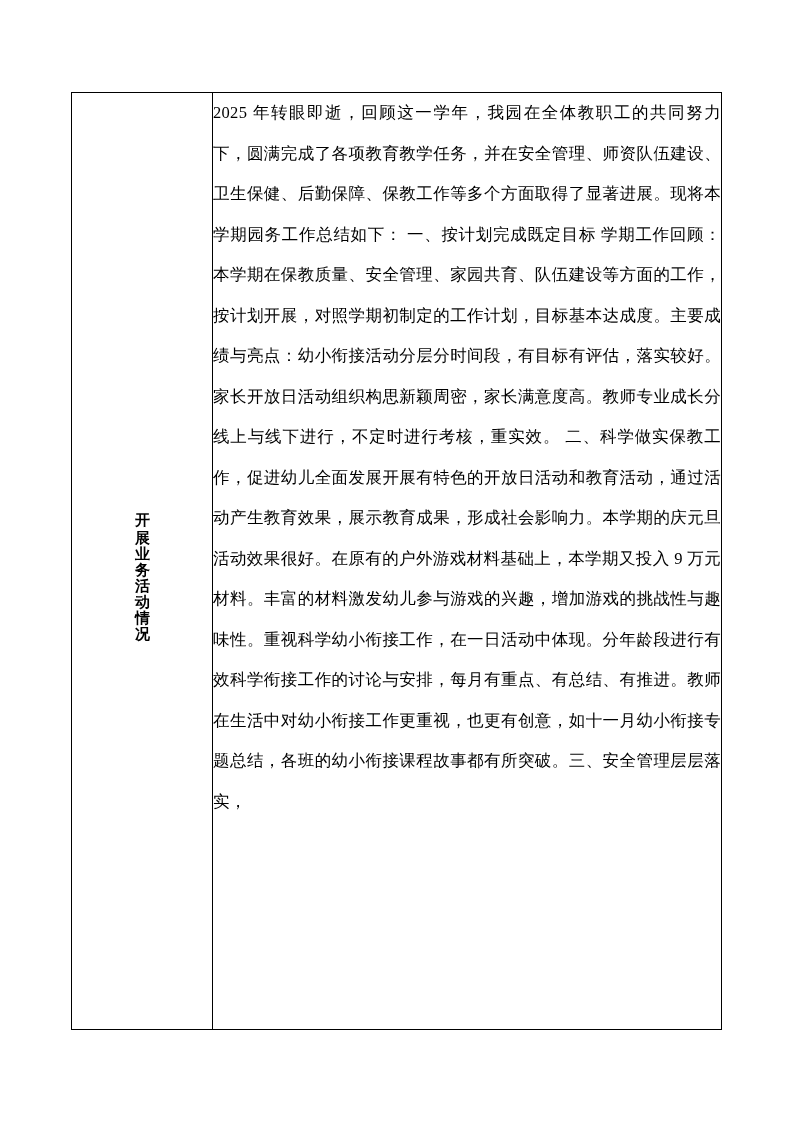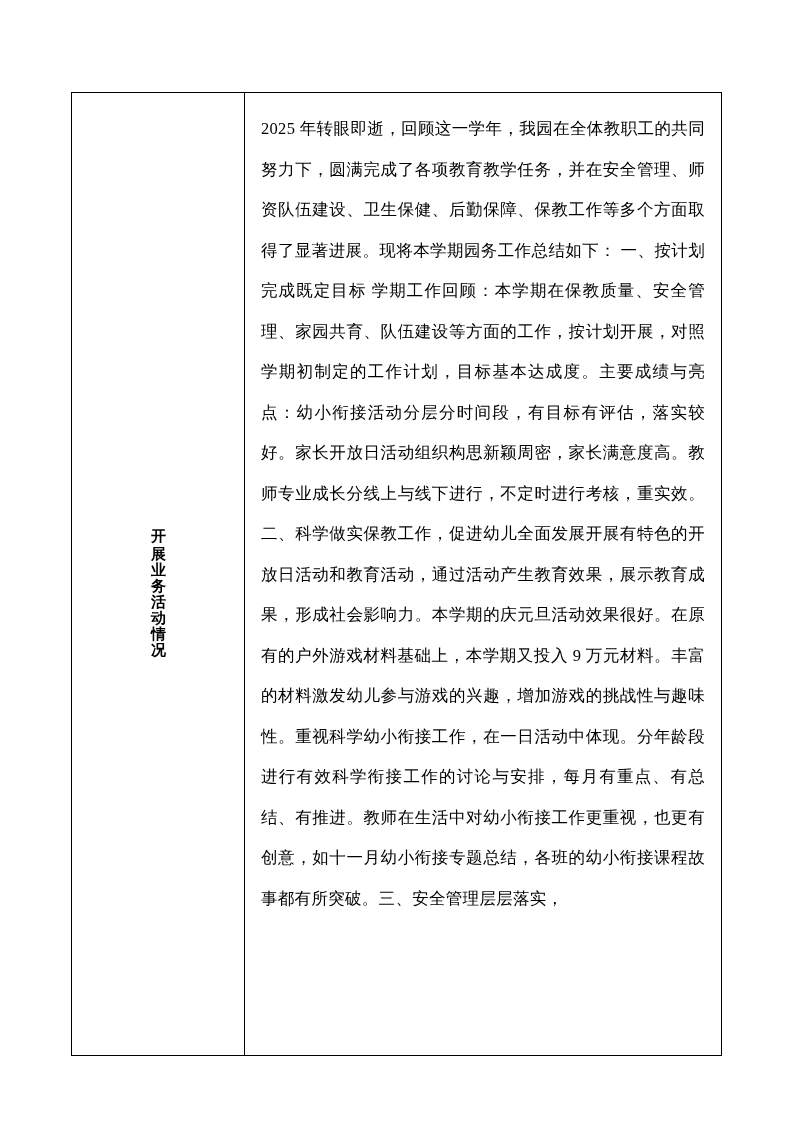--- a/index.html
+++ b/index.html
@@ -28,21 +28,21 @@
     left: 71px;
     top: 92px;
     width: 651px;
     height: 938px;
     border-collapse: collapse;
     table-layout: fixed;
   }
   .doc-table td {
     border: 1.5px solid #000000;
     vertical-align: top;
-    padding: 16px;
+    padding: 0;
   }
   
   .label-cell {
     width: 140px;
     vertical-align: middle;
     text-align: center;
   }
   .label-vertical {
     font-size: 15px;
     line-height: 2.45;

